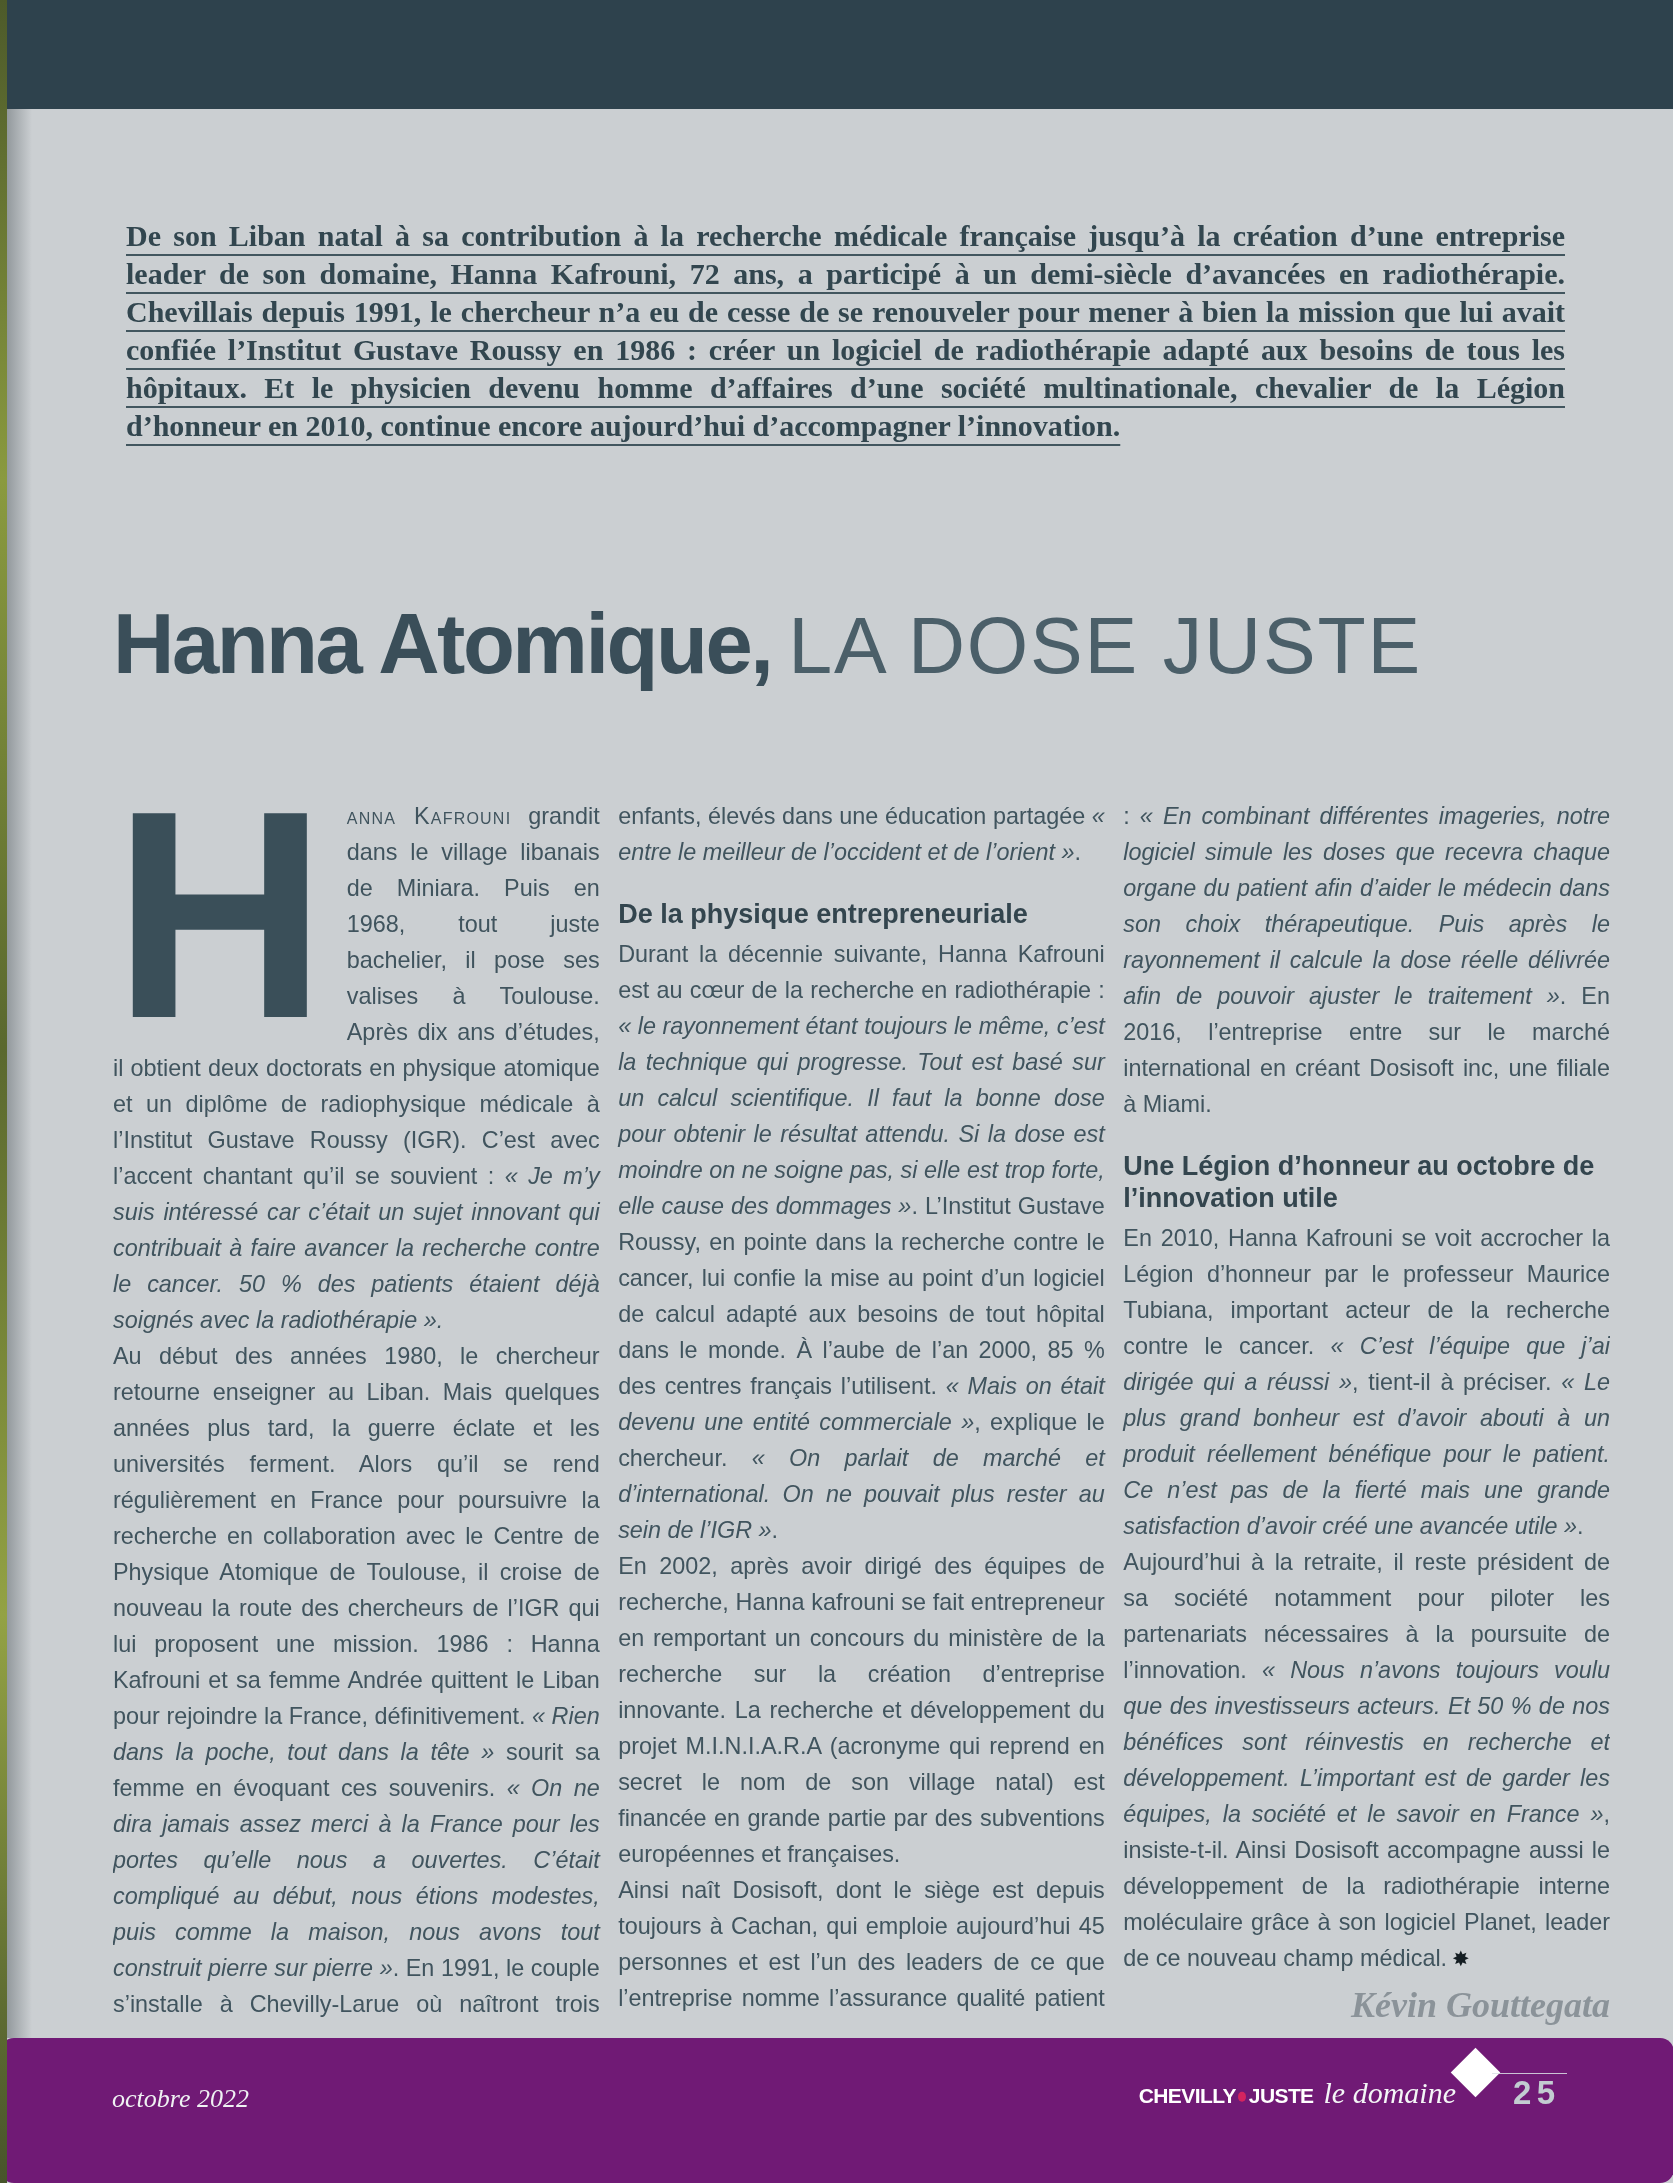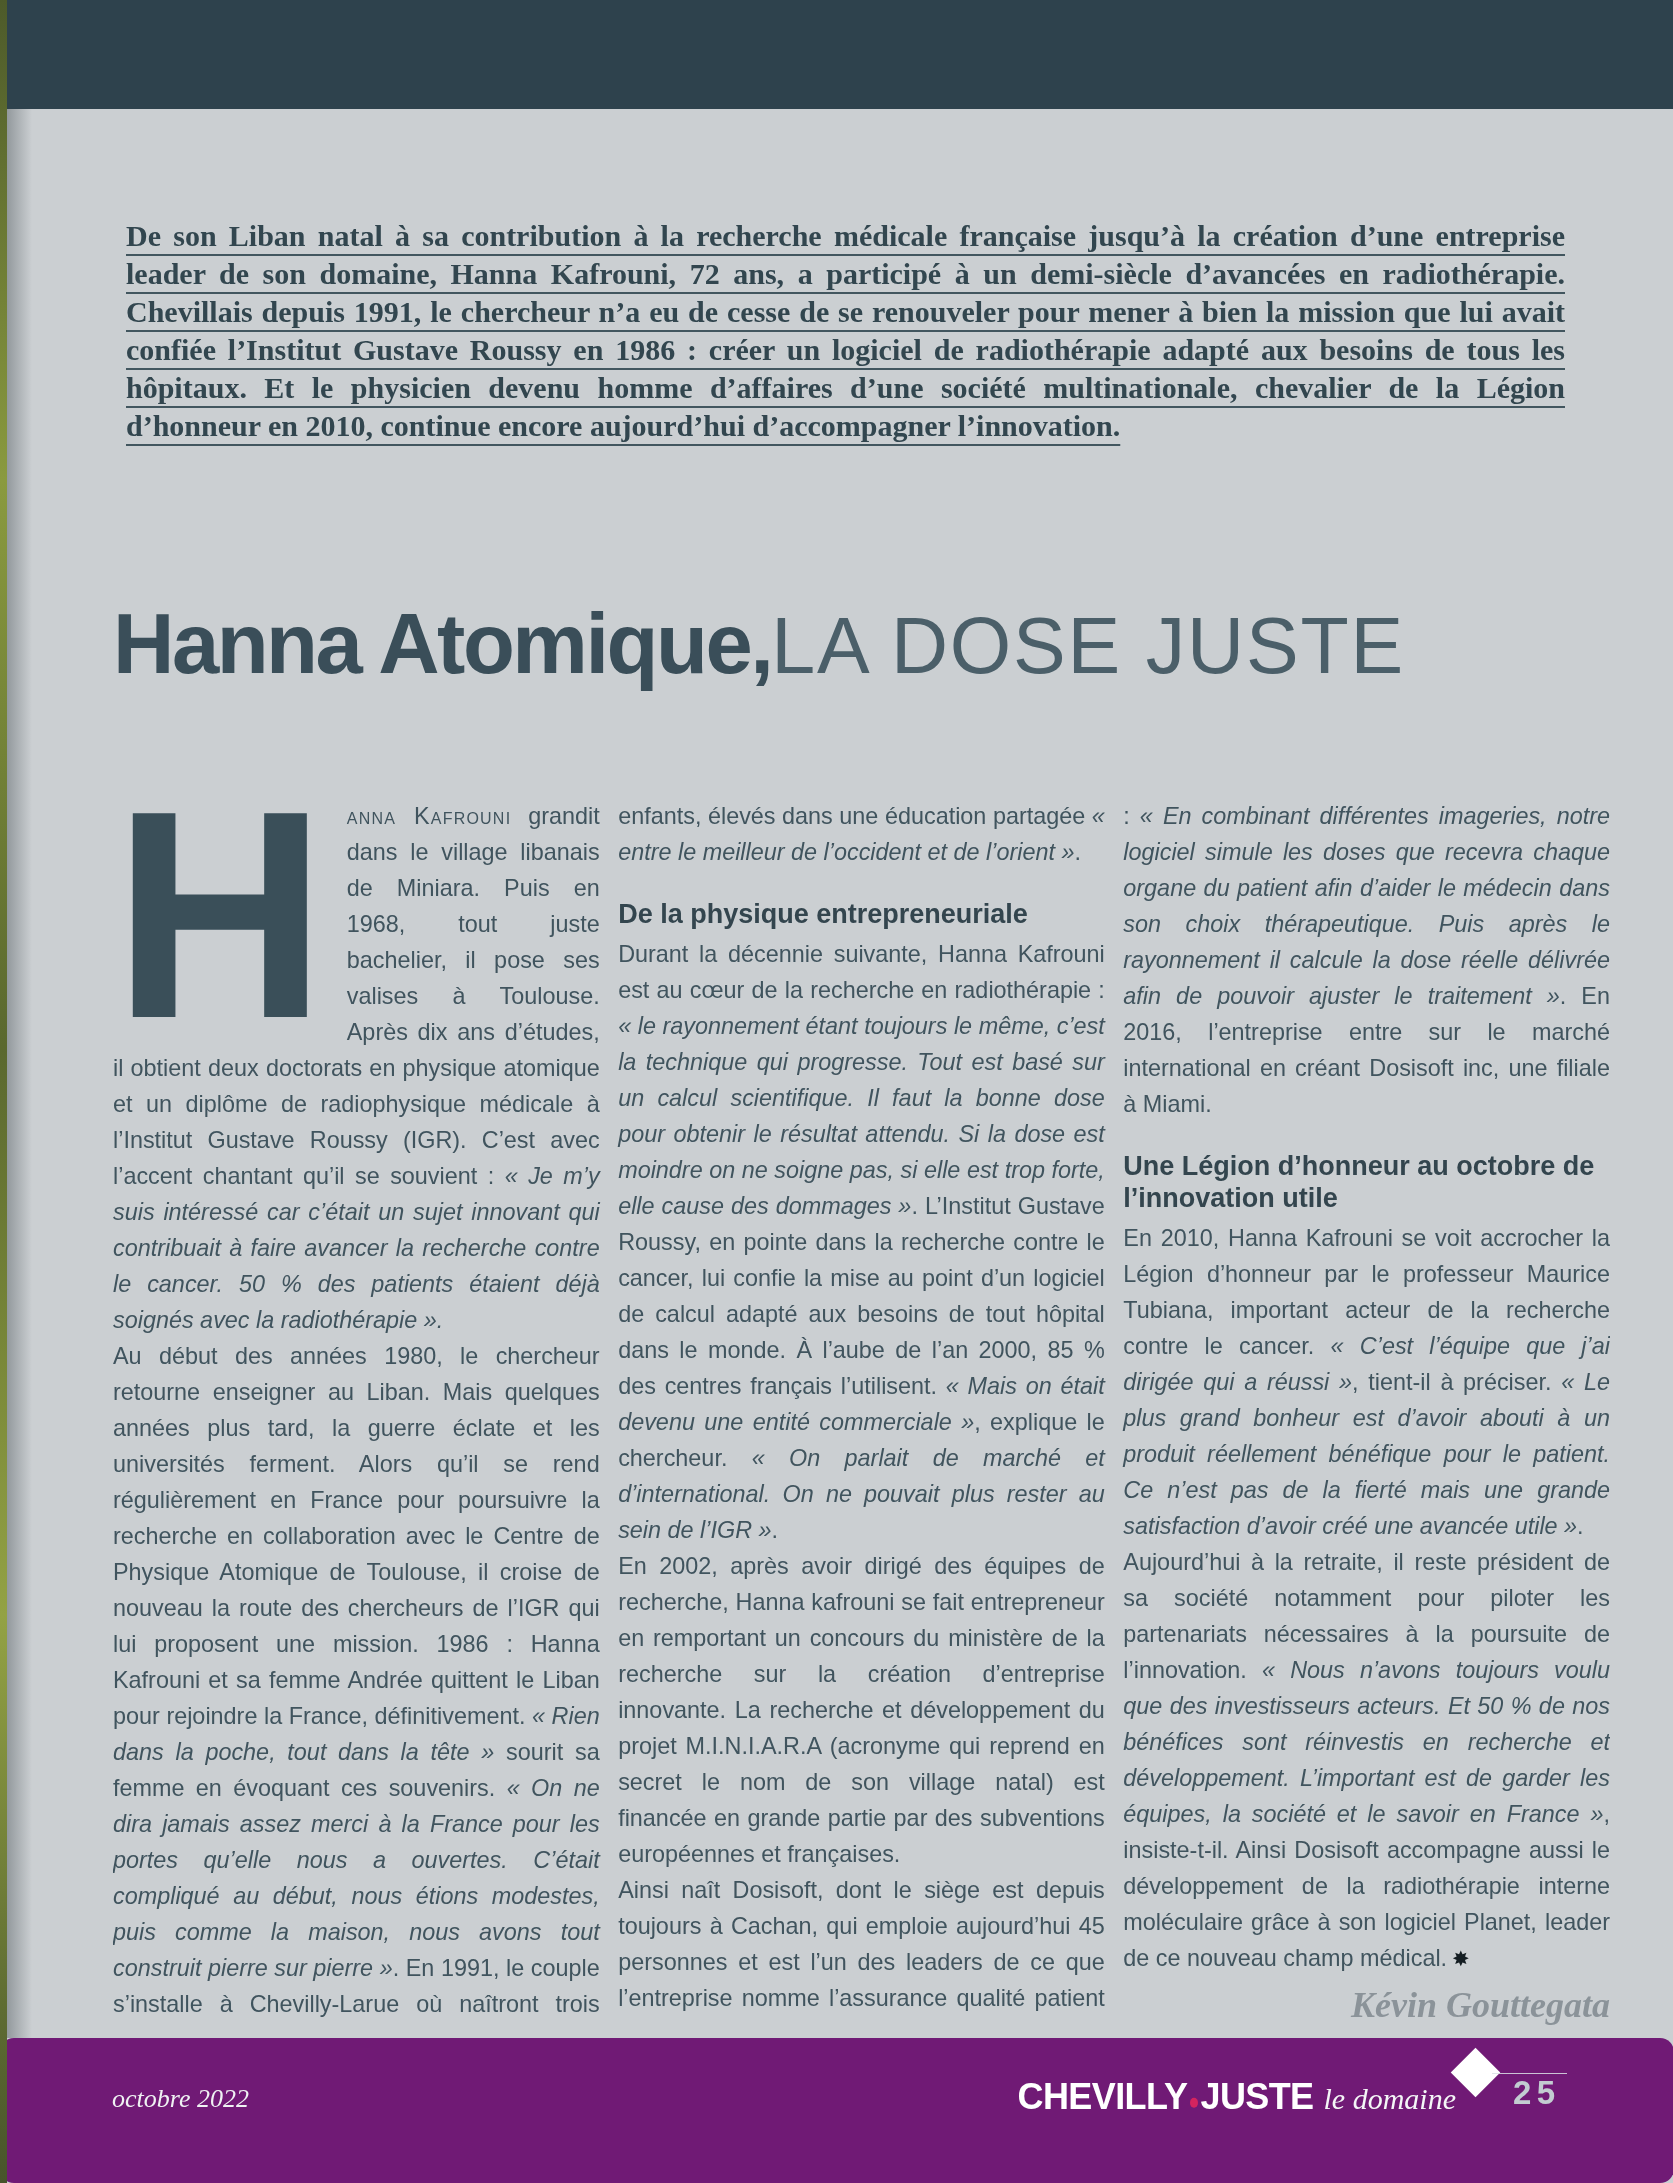--- a/index.html
+++ b/index.html
@@ -27,21 +27,21 @@
     text-decoration:underline; text-decoration-thickness:1.5px;
     text-underline-offset:8px; text-decoration-color:#42565f;
     text-decoration-skip-ink:none;
   }
   
   .headline { position:absolute; left:113px; top:601px; margin:0; white-space:nowrap; line-height:1; }
   .headline .strong {
     font-weight:700; font-size:85px; letter-spacing:-2.5px; color:#3a4e59;
   }
   .headline .light {
-    font-weight:200; font-size:79px; letter-spacing:1.8px; color:#4b5f69; 
+    font-weight:200; font-size:79px; letter-spacing:1.8px; color:#4b5f69; margin-left:17px;
   }
   
   .article {
     position:absolute; left:113px; top:798px; width:1497px; height:1239px;
     column-count:3; column-gap:18.5px; column-fill:auto;
     font-size:23.4px; line-height:36px; color:#40545e;
     text-align:justify; hyphens:auto; -webkit-hyphens:auto;
     overflow:hidden;
   }
   .article p { margin:0; }
@@ -61,21 +61,21 @@
     break-inside:avoid;
   }
   .star { font-style:normal; color:#141d22; padding-left:5px; font-size:21px; }
   
   .footer-date {
     position:absolute; left:112px; top:46px;
     font-family:"Liberation Serif", serif; font-style:italic; font-weight:500;
     font-size:26px; color:#eff2f3;
   }
   .footer-brand { position:absolute; right:218px; top:38px; white-space:nowrap; }
-  .brand-bold { font-weight:700; font-size:36px; letter-spacing:-0.6px; color:#ffffff; }
+  .brand-bold { font-weight:700; font-size:21px; letter-spacing:-0.6px; color:#ffffff; }
   .brand-dot {
     display:inline-block; width:8px; height:10.5px; border-radius:50%;
     background:#d4245f; margin:0 2.5px; transform:translateY(-1.2px);
   }
   .brand-italic {
     font-family:"Liberation Serif", serif; font-style:italic; font-weight:500;
     font-size:30px; color:#f4f6f7; margin-left:10px;
   }
   .footer-diamond {
     position:absolute; left:1458px; top:16.6px; width:35px; height:35px;

